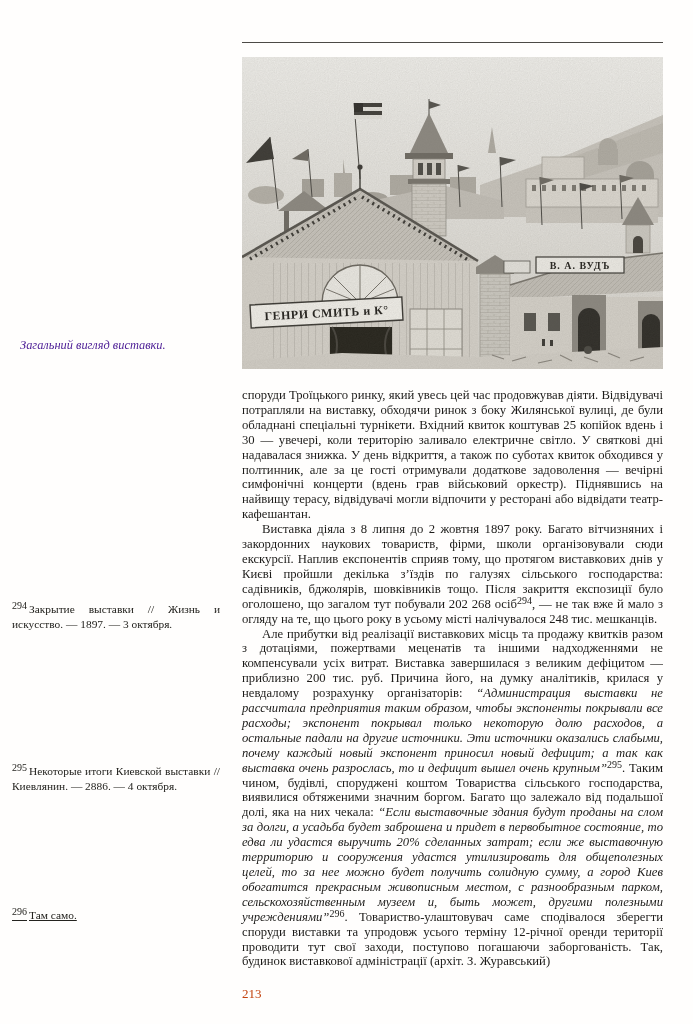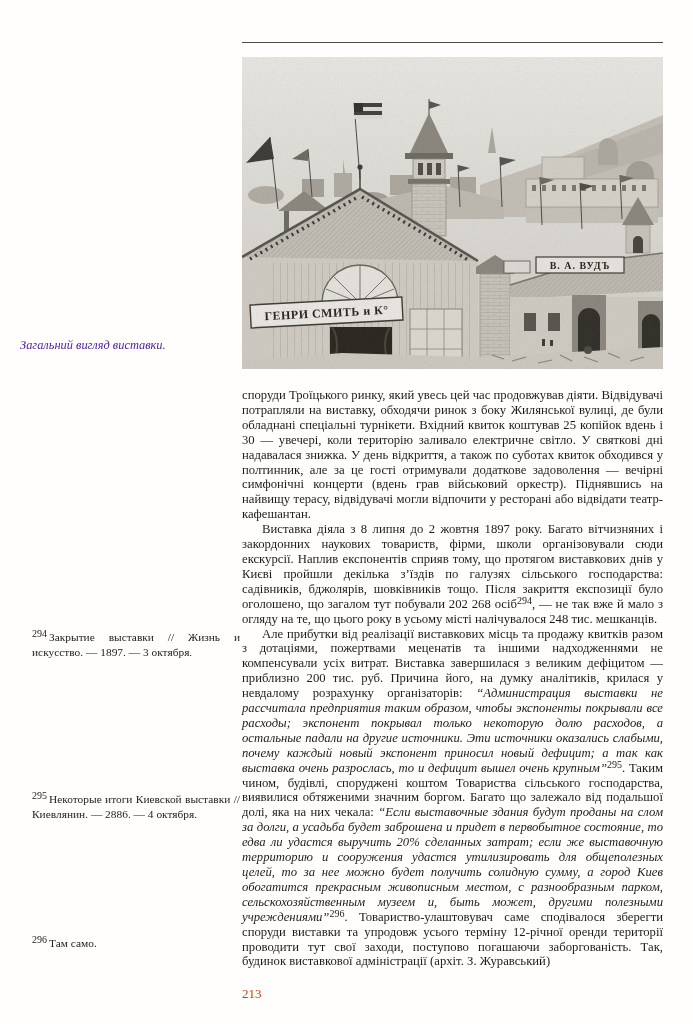--- a/index.html
+++ b/index.html
@@ -47,31 +47,30 @@
     left: 20px;
     top: 337px;
     width: 205px;
     font-style: italic;
     font-size: 12.4px;
     line-height: 16px;
     color: #4c1d95;
   }
   .footnote {
     position: absolute;
-    left: 32px;
+    left: 12px;
     width: 208px;
     font-size: 11.4px;
     line-height: 14.8px;
     text-align: justify;
     color: #24231f;
-    margin-top: 28px;
   }
   .footnote.fn-294 { top: 602px; }
   .footnote.fn-295 { top: 764px; }
-  .footnote.fn-296 { top: 908px; }
+  .footnote.fn-296 { top: 908px; text-decoration: underline; }
   .footnote sup, .main sup {
     font-size: 10px;
     line-height: 0;
     vertical-align: baseline;
     position: relative;
     top: -4px;
     letter-spacing: 0;
   }
   .footnote sup { margin-right: 2px; }
   

